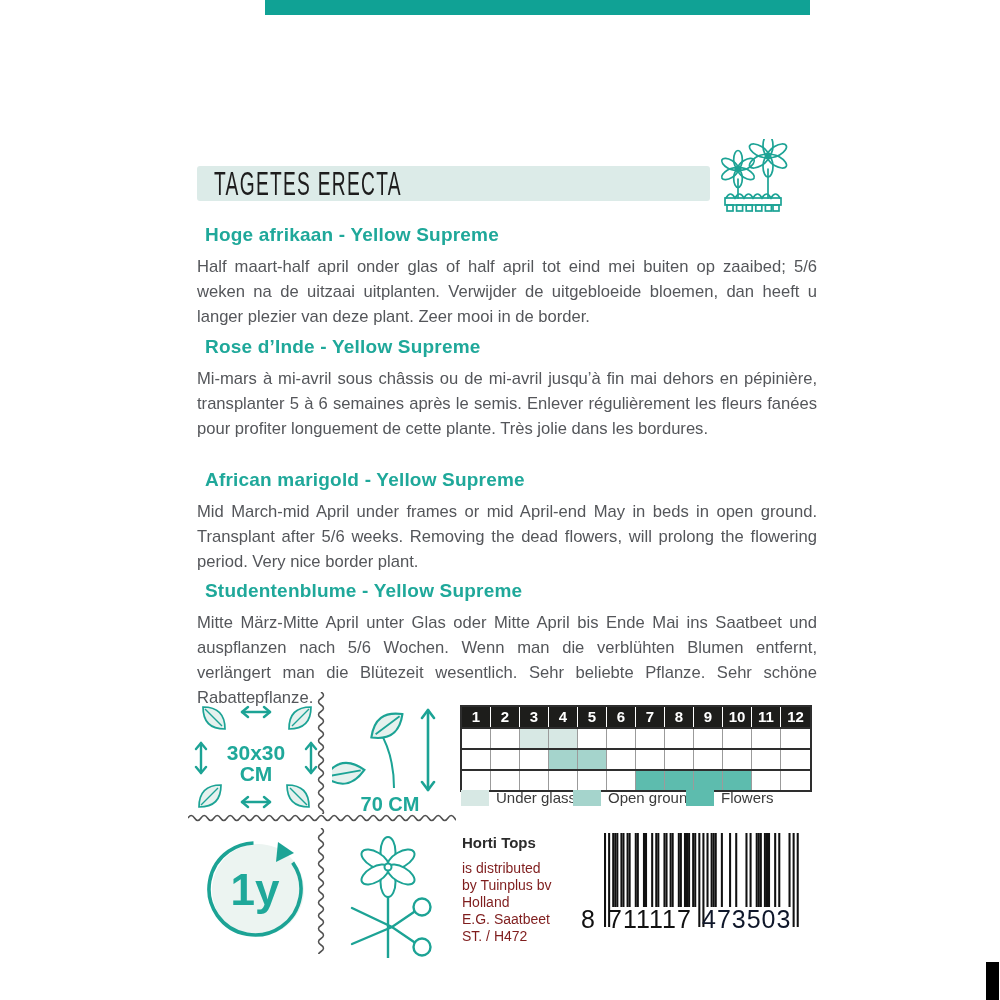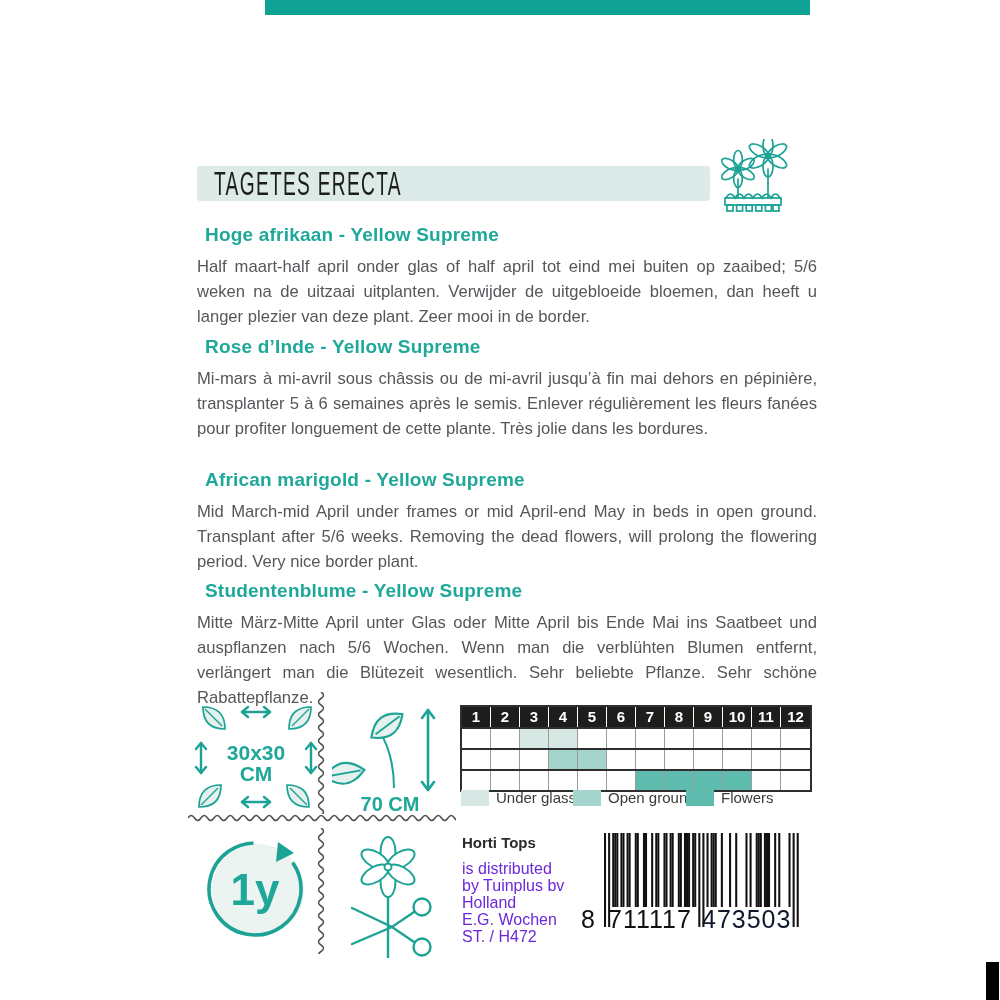--- a/index.html
+++ b/index.html
@@ -32,21 +32,21 @@
   #legend{left:460px;top:789px;width:348px;height:18px;}
   .legend-item{position:absolute;top:0;display:flex;align-items:center;}
   .legend-swatch{width:28px;height:16px;display:inline-block;}
   .legend-label{font-size:15px;color:#3b3b3b;margin-left:7px;white-space:nowrap;}
   svg{display:block;}
   .stroke-teal{stroke:#1ca395;fill:none;}
 
   
   #distributor{left:462px;top:834px;width:110px;}
   #distributor .dist-name{font-size:15px;font-weight:bold;color:#2b2b2b;margin-bottom:9px;}
-  #distributor .dist-line{font-size:16px;color:#6d28d9;line-height:17px;}
+  #distributor .dist-line{font-size:14px;color:#7f1d1d;line-height:17px;}
 
   
   #barcode-digit-first{left:565px;top:905px;width:30px;text-align:right;font-size:25px;color:#111;}
   #barcode-digits-left{left:606px;top:905px;width:88px;text-align:center;font-size:25px;color:#111;letter-spacing:1px;}
   #barcode-digits-right{left:702px;top:905px;width:88px;text-align:center;font-size:25px;color:#0f172a;letter-spacing:1px;}
 
   #corner-print-mark{left:986px;top:962px;width:13px;height:38px;background:#000;}
 </style>
 </head>
 <body>
@@ -270,21 +270,21 @@
       </g>
     </g>
   </svg>
 
   <div id="distributor" class="abs">
     <div class="dist-name">Horti Tops</div>
     <div id="dist-lines">
         <div class="dist-line">is distributed</div>
         <div class="dist-line">by Tuinplus bv</div>
         <div class="dist-line">Holland</div>
-        <div class="dist-line">E.G. Wochen</div>
+        <div class="dist-line">E.G. Saatbeet</div>
         <div class="dist-line">ST. / H472</div>
       </div>
   </div>
 
   <svg id="barcode-svg" class="abs" style="left:601px;top:833px;" width="198" height="100">
       <rect x="3.00" y="0" width="2.05" height="94" fill="#111"></rect>
       <rect x="7.10" y="0" width="2.05" height="94" fill="#111"></rect>
       <rect x="11.20" y="0" width="2.05" height="74" fill="#111"></rect>
       <rect x="13.25" y="0" width="2.05" height="74" fill="#111"></rect>
       <rect x="15.30" y="0" width="2.05" height="74" fill="#111"></rect>

